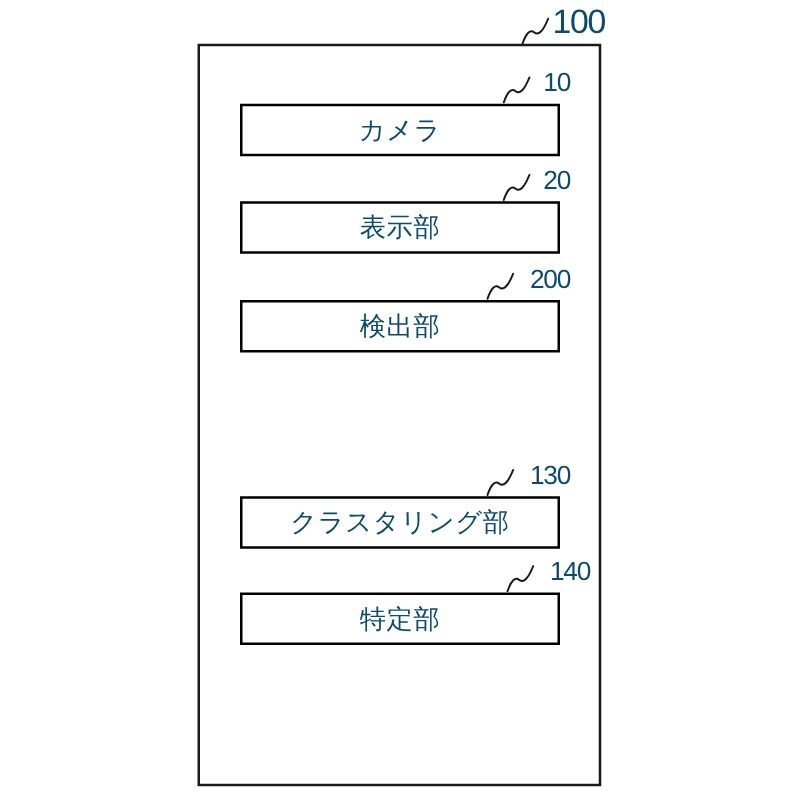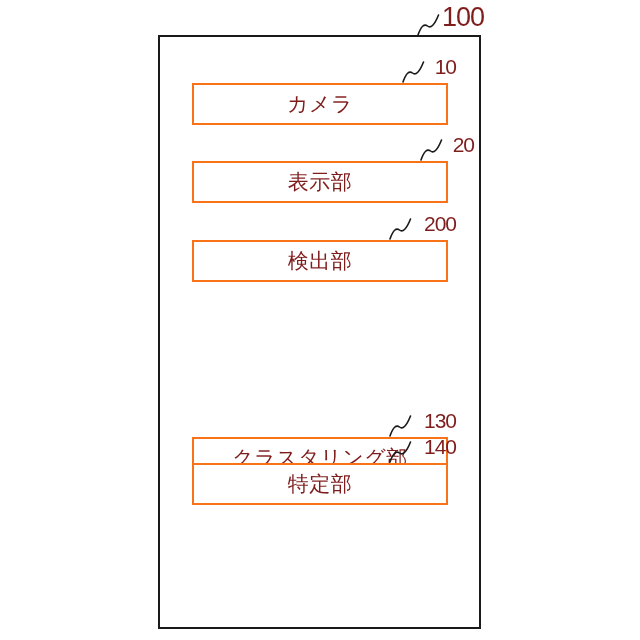--- a/index.html
+++ b/index.html
@@ -6,21 +6,21 @@
     margin: 0;
     padding: 0;
     background: #ffffff;
   }
   .stage {
     position: relative;
     width: 640px;
     height: 640px;
     background: #ffffff;
     font-family: "Liberation Sans", "DejaVu Sans", sans-serif;
-    color: #7f1d1d;
+    color: #0c4a6e;
     overflow: hidden;
   }
   .outer-box {
     position: absolute;
     left: 158px;
     top: 35px;
     width: 319px;
     height: 590px;
     border: 2px solid #1a1a1a;
     background: #ffffff;
@@ -46,21 +46,21 @@
     left: 192px;
     width: 256px;
     height: 42px;
   }
   .unit .box {
     position: absolute;
     left: 0;
     top: 0;
     width: 252px;
     height: 38px;
-    border: 2px solid #f97316;
+    border: 2px solid #000000;
     background: #ffffff;
     display: flex;
     align-items: center;
     justify-content: center;
   }
   .unit .box span {
     font-size: 21px;
     letter-spacing: 0.5px;
     white-space: nowrap;
   }
@@ -82,25 +82,25 @@
   .unit.w3 .squig { right: 36px; }
   .unit.w2 .squig { right: 23px; }
   svg path {
     stroke: #1a1a1a;
     stroke-width: 1.6;
     fill: none;
     stroke-linecap: round;
   }
   
   .u0 { top: 83px; }
-  .u1 { top: 161px; padding-left: 18px; }
+  .u1 { top: 161px; }
   .u2 { top: 240px; }
   .u3 { top: 318px; }
-  .u4 { top: 397px; margin-top: 40px; }
-  .u5 { top: 463px; }
+  .u4 { top: 397px; }
+  .u5 { top: 474px; padding-left: 16px; }
   .u6 { top: 553px; }
 </style>
 </head>
 <body>
 
 <div class="stage">
 
   <div class="outer-box"></div>
 
   <svg class="sys-squig" viewBox="0 0 24 23">

